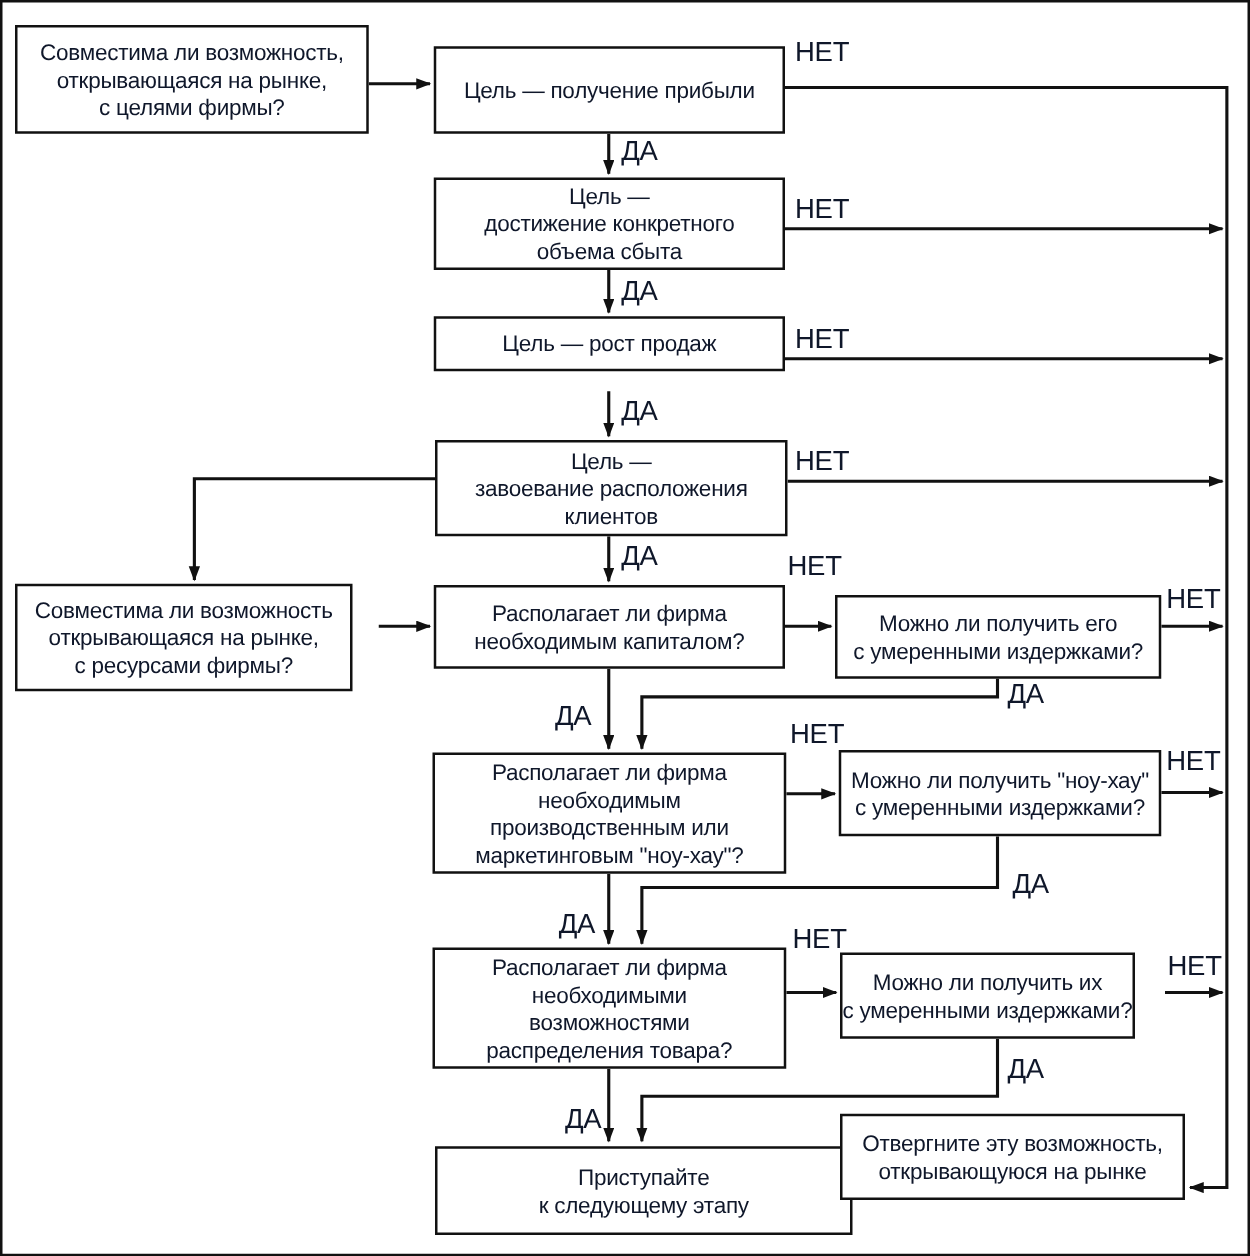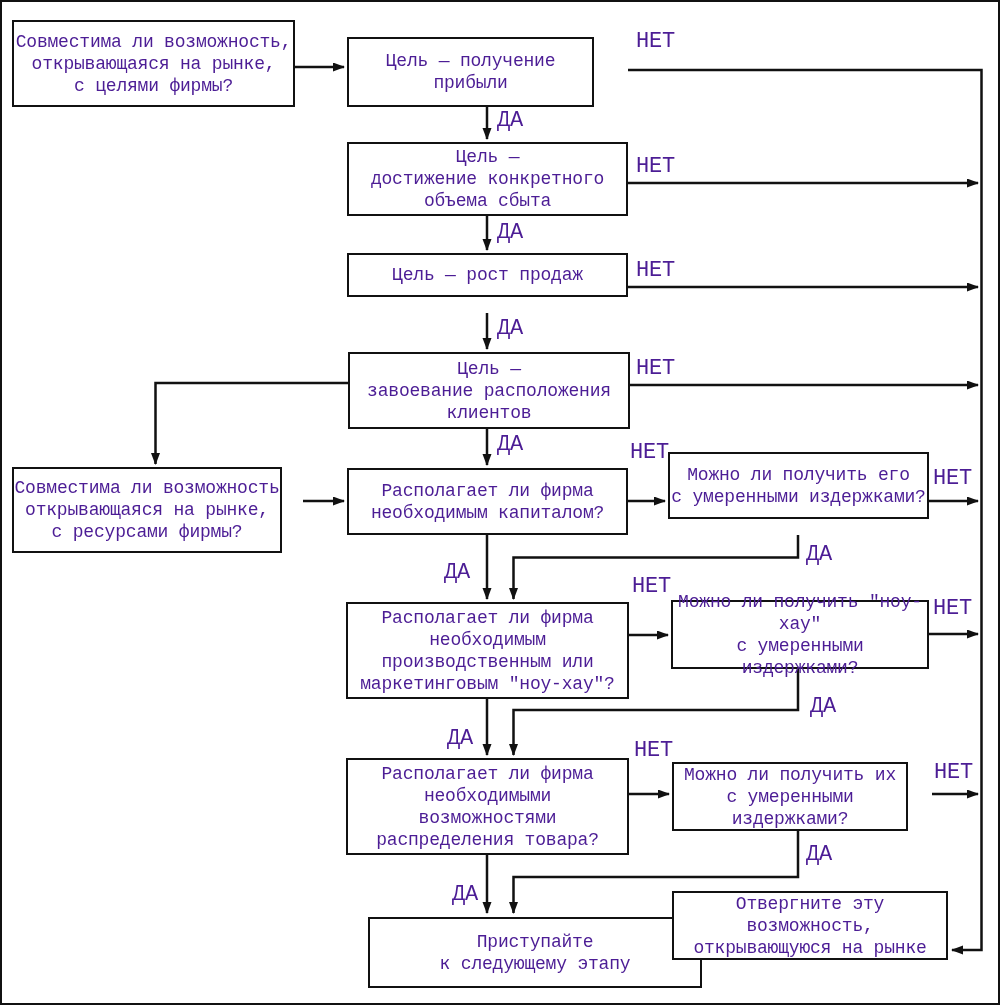--- a/index.html
+++ b/index.html
@@ -1,21 +1,21 @@
 <!DOCTYPE html>
 <html><head>
 <meta charset="utf-8">
 <style>
   html,body{margin:0;padding:0;background:#fff;}
   #canvas{
     position:relative;
     width:1000px;height:1005px;
     background:#ffffff;
-    font-family:Liberation Mono, monospace;
-    color:#4c1d95;
+    font-family:Liberation Sans, sans-serif;
+    color:#0f172a;
     overflow:hidden;
   }
   #frame{
     position:absolute;left:0;top:0;right:0;bottom:0;
     border:2.5px solid #111;
     pointer-events:none;
   }
   .node{
     position:absolute;
     box-sizing:border-box;
@@ -70,59 +70,59 @@
       <path d="M629 794 H669" marker-end="url(#arr)"></path>
       <path d="M932 794 H978" marker-end="url(#arr)"></path>
       <path d="M798 831 V877 H513.5 V913" marker-end="url(#arr)"></path>
     </g>
   </svg>
 
   <div class="node" style="left:12px;top:20px;width:283px;height:87px">Совместима ли возможность,
 открывающаяся на рынке,
 с целями фирмы?</div>
 
-  <div class="node" style="left:347px;top:37px;width:247px;height:70px">Цель — получение прибыли</div>
+  <div class="node" style="left:347px;top:37px;width:281px;height:70px">Цель — получение прибыли</div>
 
   <div class="node" style="left:347px;top:142px;width:281px;height:74px">Цель —
 достижение конкретного
 объема сбыта</div>
 
   <div class="node" style="left:347px;top:253px;width:281px;height:44px">Цель — рост продаж</div>
 
   <div class="node" style="left:348px;top:352px;width:282px;height:77px">Цель —
 завоевание расположения
 клиентов</div>
 
   <div class="node" style="left:12px;top:467px;width:270px;height:86px">Совместима ли возможность
 открывающаяся на рынке,
 с ресурсами фирмы?</div>
 
   <div class="node" style="left:347px;top:468px;width:281px;height:67px">Располагает ли фирма
 необходимым капиталом?</div>
 
-  <div class="node" style="left:668px;top:452px;width:261px;height:67px">Можно ли получить его
+  <div class="node" style="left:668px;top:476px;width:261px;height:67px">Можно ли получить его
 с умеренными издержками?</div>
 
   <div class="node" style="left:346px;top:602px;width:283px;height:97px">Располагает ли фирма
 необходимым
 производственным или
 маркетинговым "ноу-хау"?</div>
 
   <div class="node" style="left:671px;top:600px;width:258px;height:69px">Можно ли получить "ноу-хау"
 с умеренными издержками?</div>
 
   <div class="node" style="left:346px;top:758px;width:283px;height:97px">Располагает ли фирма
 необходимыми
 возможностями
 распределения товара?</div>
 
   <div class="node" style="left:672px;top:762px;width:236px;height:69px">Можно ли получить их
 с умеренными издержками?</div>
 
-  <div class="node" style="left:368px;top:917px;width:334px;height:71px">Приступайте
+  <div class="node" style="left:348px;top:917px;width:334px;height:71px">Приступайте
 к следующему этапу</div>
 
   <div class="node" style="left:672px;top:891px;width:276px;height:69px">Отвергните эту возможность,
 открывающуюся на рынке</div>
 
   <div class="edge-label" style="left:497px;top:112px">ДА</div>
   <div class="edge-label" style="left:497px;top:224px">ДА</div>
   <div class="edge-label" style="left:497px;top:320px">ДА</div>
   <div class="edge-label" style="left:497px;top:436px">ДА</div>
   <div class="edge-label" style="left:444px;top:564px">ДА</div>

